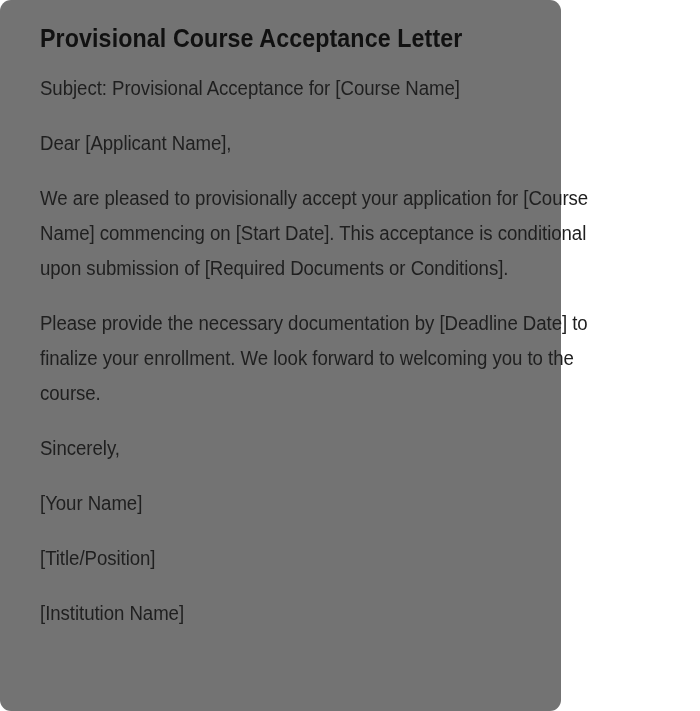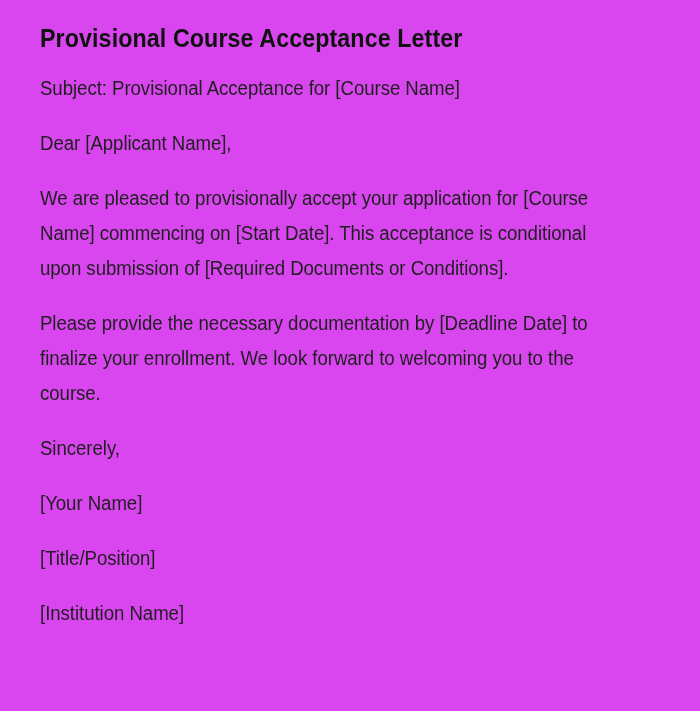--- a/index.html
+++ b/index.html
@@ -12,24 +12,25 @@
     width: 700px;
     height: 711px;
     overflow: hidden;
     font-family: "Liberation Sans", "DejaVu Sans", sans-serif;
     color: #1a1a1a;
     -webkit-font-smoothing: antialiased;
   }
 
   .page {
     box-sizing: border-box;
-    width: 700px;
+    width: 561px;
     height: 711px;
-    background: #d946ef;
+    background: #737373;
     padding: 0;
+    border-radius: 11px;
   }
 
   .letter {
     position: relative;
     padding: 22px 70px 0 40px;
     box-sizing: border-box;
     width: 700px;
   }
 
   

